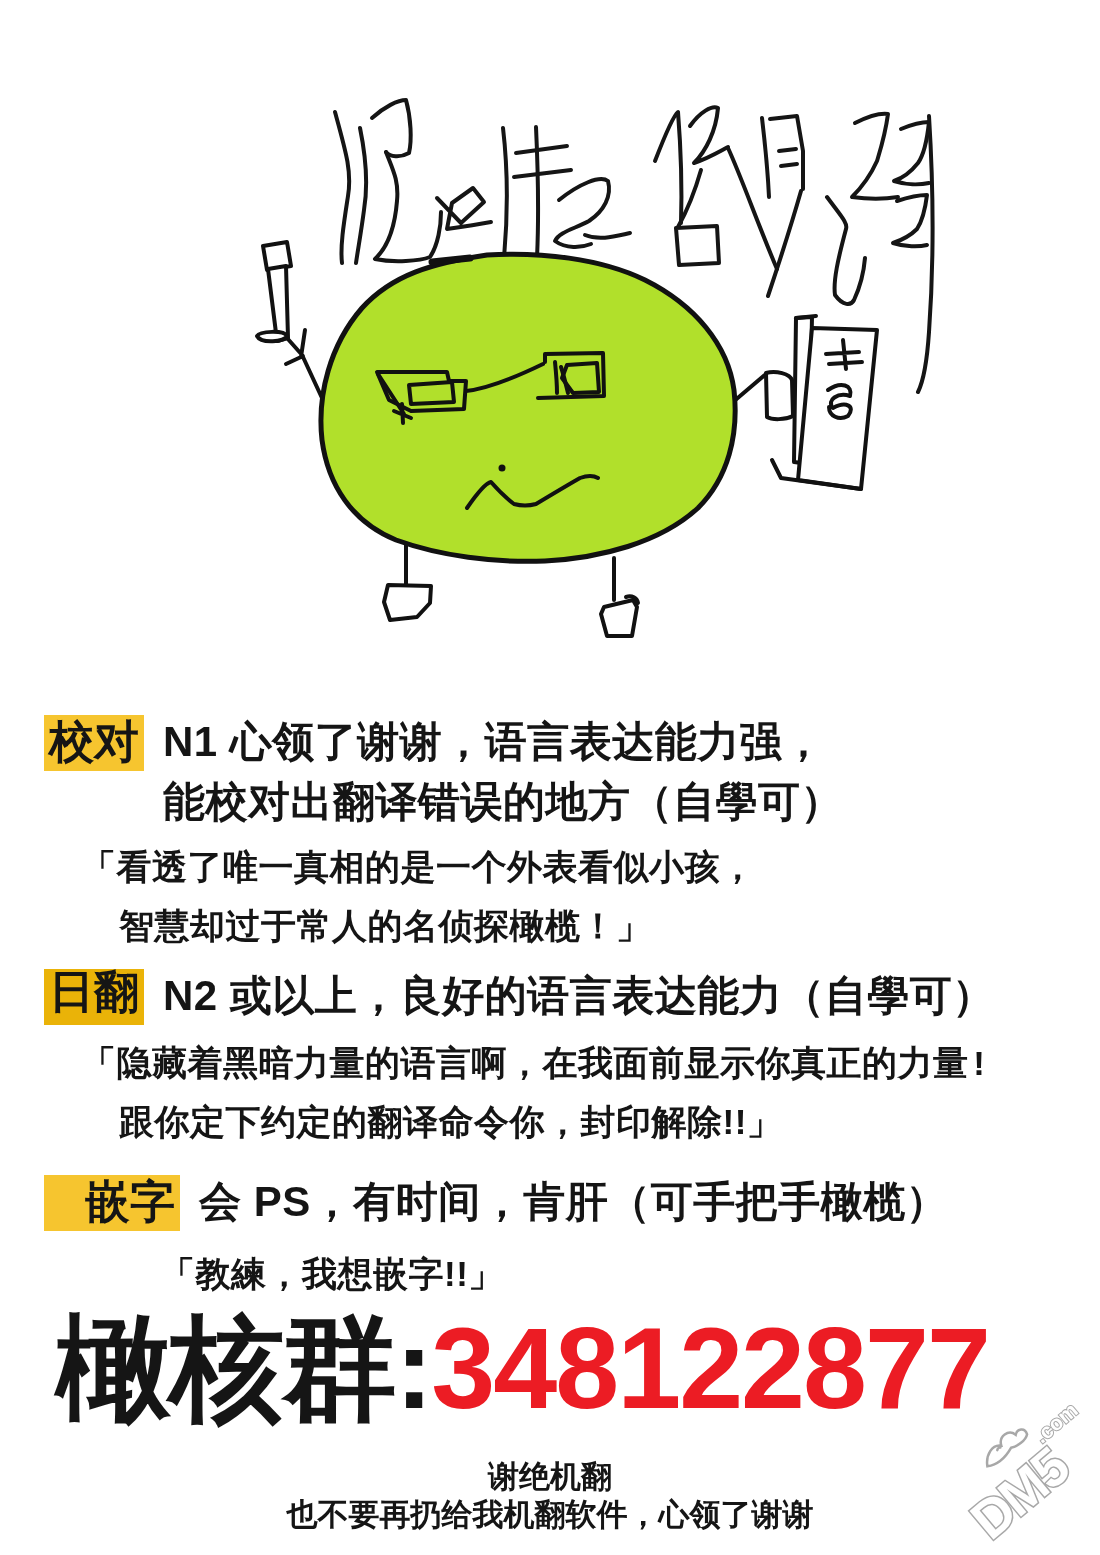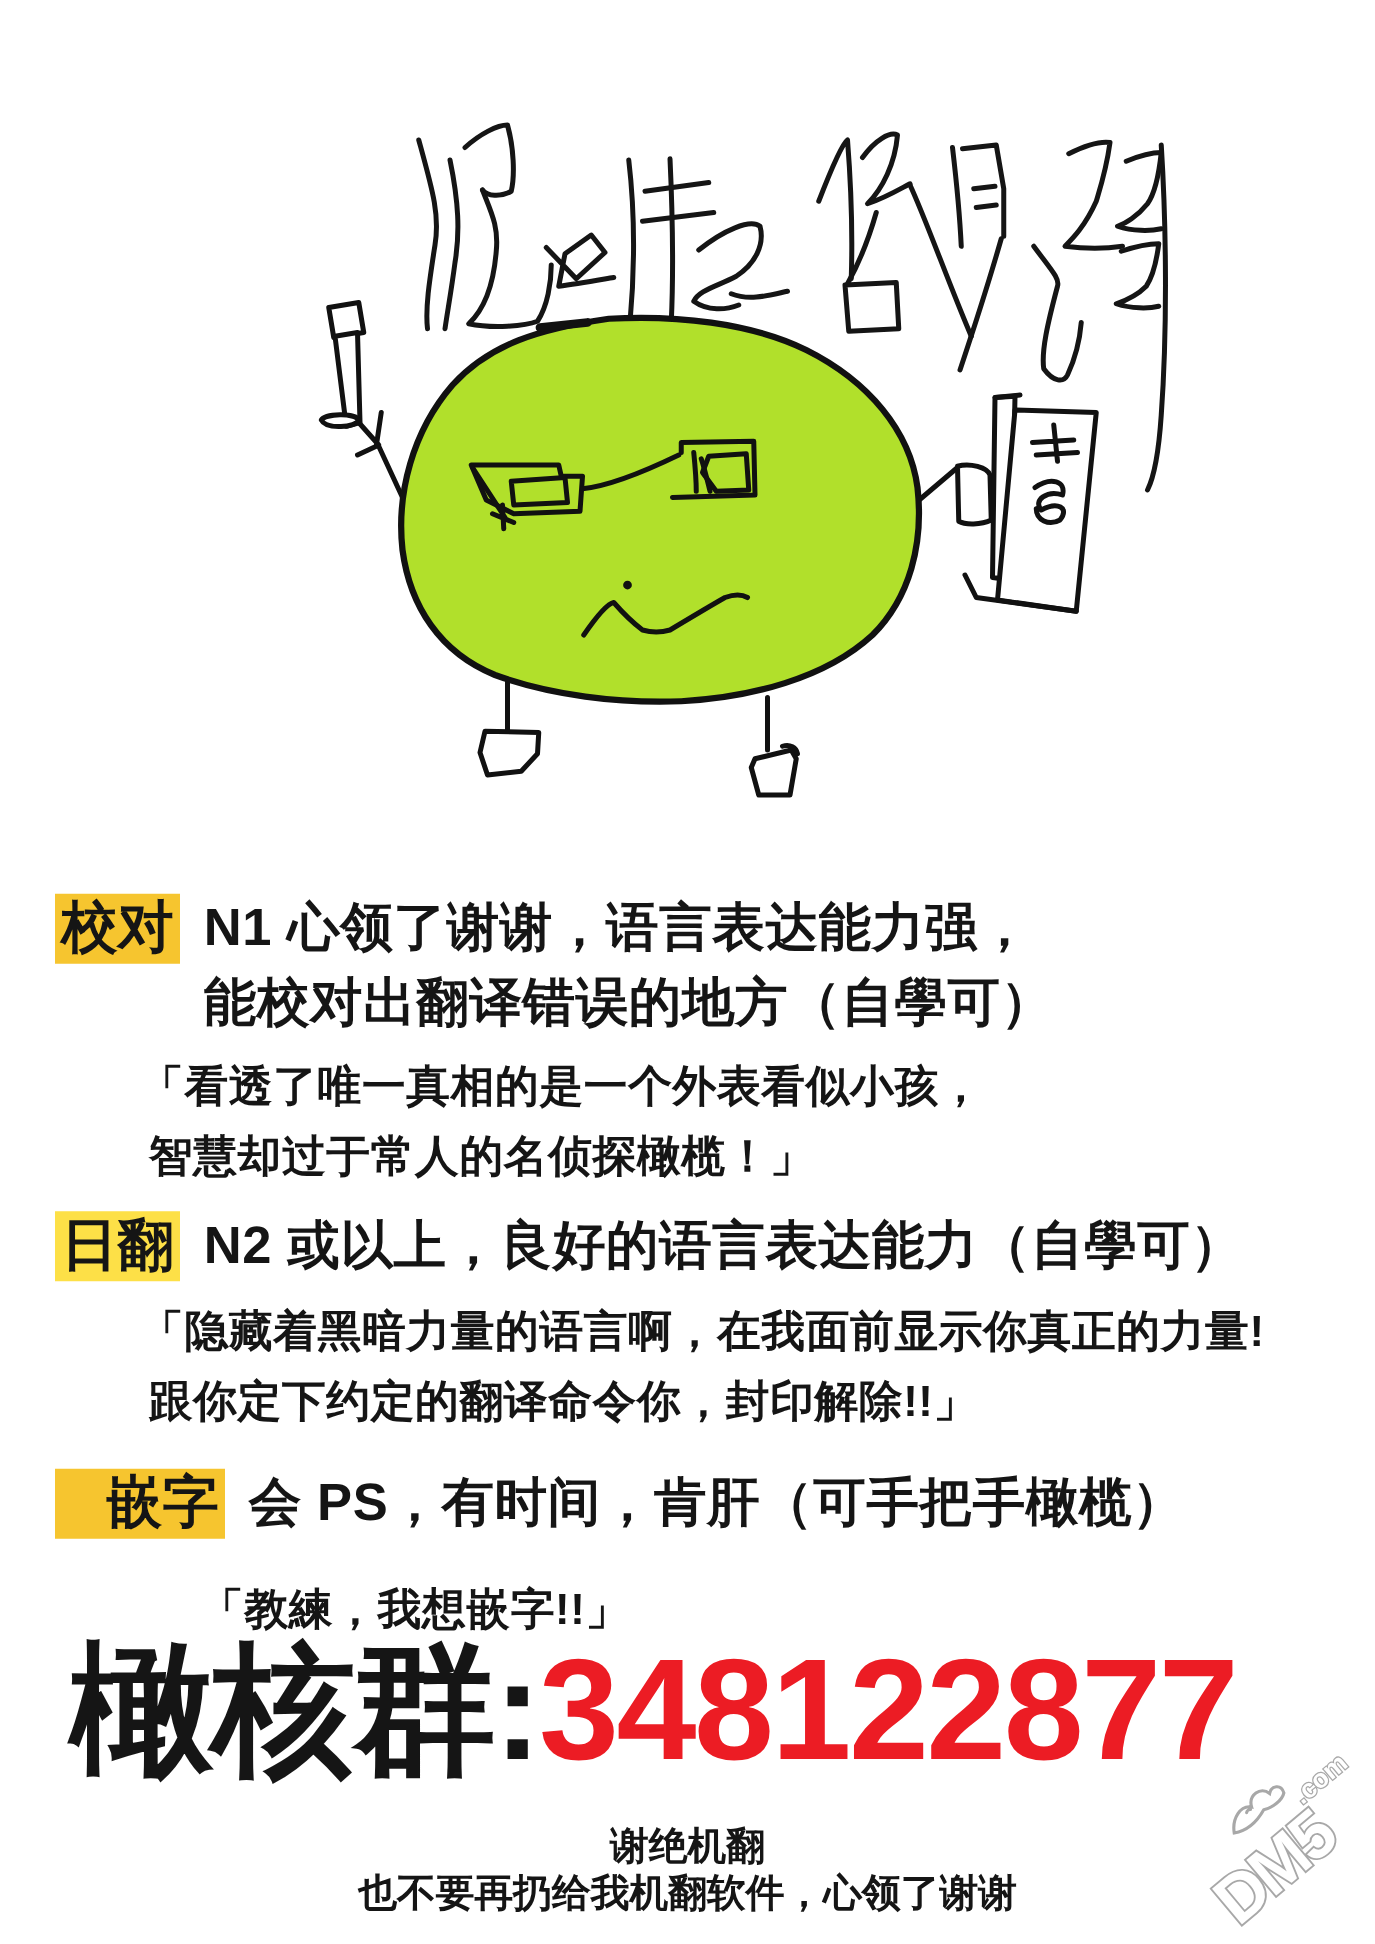--- a/index.html
+++ b/index.html
@@ -9,26 +9,26 @@
   }
   .doodle{position:absolute;top:0;left:0;}
   .sec{position:absolute;left:0;width:1100px;}
   .sec .row{display:flex;align-items:flex-start;padding-left:44px;}
   .tag{
     display:inline-block;font-size:45px;font-weight:700;line-height:1.08;
     padding:3px 5px 4px 5px;margin-top:3px;margin-right:19px;white-space:nowrap;
   }
   .req{font-size:42px;font-weight:700;line-height:60px;letter-spacing:0.5px;white-space:nowrap;}
   .quote{font-size:35px;font-weight:700;line-height:56px;letter-spacing:0.5px;white-space:nowrap;}
-  .pl148{padding-left:112px;}
+  .pl148{padding-left:81px;font-family:Liberation Mono, monospace;}
   .pl160{padding-left:160px;}
   .pl163{padding-left:119px;}
   .mt10{margin-top:10px;}
   .mt12{margin-top:12px;}
-  .mt14{margin-top:28px;}
+  .mt14{margin-top:14px;}
   .group{
     position:absolute;top:1298px;left:56px;font-size:115px;font-weight:700;
     letter-spacing:-2px;line-height:140px;white-space:nowrap;
   }
   .footer{position:absolute;top:1458px;left:0;width:1100px;text-align:center;}
   .footer .f1{font-size:31px;font-weight:700;line-height:38px;}
   .footer .f2{font-size:31px;font-weight:700;line-height:38px;}
   .watermark{position:absolute;right:2px;bottom:0;}
 </style>
 </head>
@@ -113,21 +113,21 @@
         <div class="req">N1 心领了谢谢，语言表达能力强，</div>
         <div class="req">能校对出翻译错误的地方（自學可）</div>
       </div>
     </div>
     <div class="quote pl148 mt10">「看透了唯一真相的是一个外表看似小孩，</div>
     <div class="quote pl163">智慧却过于常人的名侦探橄榄！」</div>
   </section>
 
   <section class="sec" style="top:966px">
     <div class="row">
-      <span class="tag" style="background: #fde047;">日翻</span>
+      <span class="tag" style="background: #eab308; font-family: Liberation Mono, monospace;">日翻</span>
       <div>
         <div class="req">N2 或以上，良好的语言表达能力（自學可）</div>
       </div>
     </div>
     <div class="quote pl148 mt12">「隐藏着黑暗力量的语言啊，在我面前显示你真正的力量!</div>
     <div class="quote pl163">跟你定下约定的翻译命令你，封印解除!!」</div>
   </section>
 
   <section class="sec" style="top:1172px">
     <div class="row">

